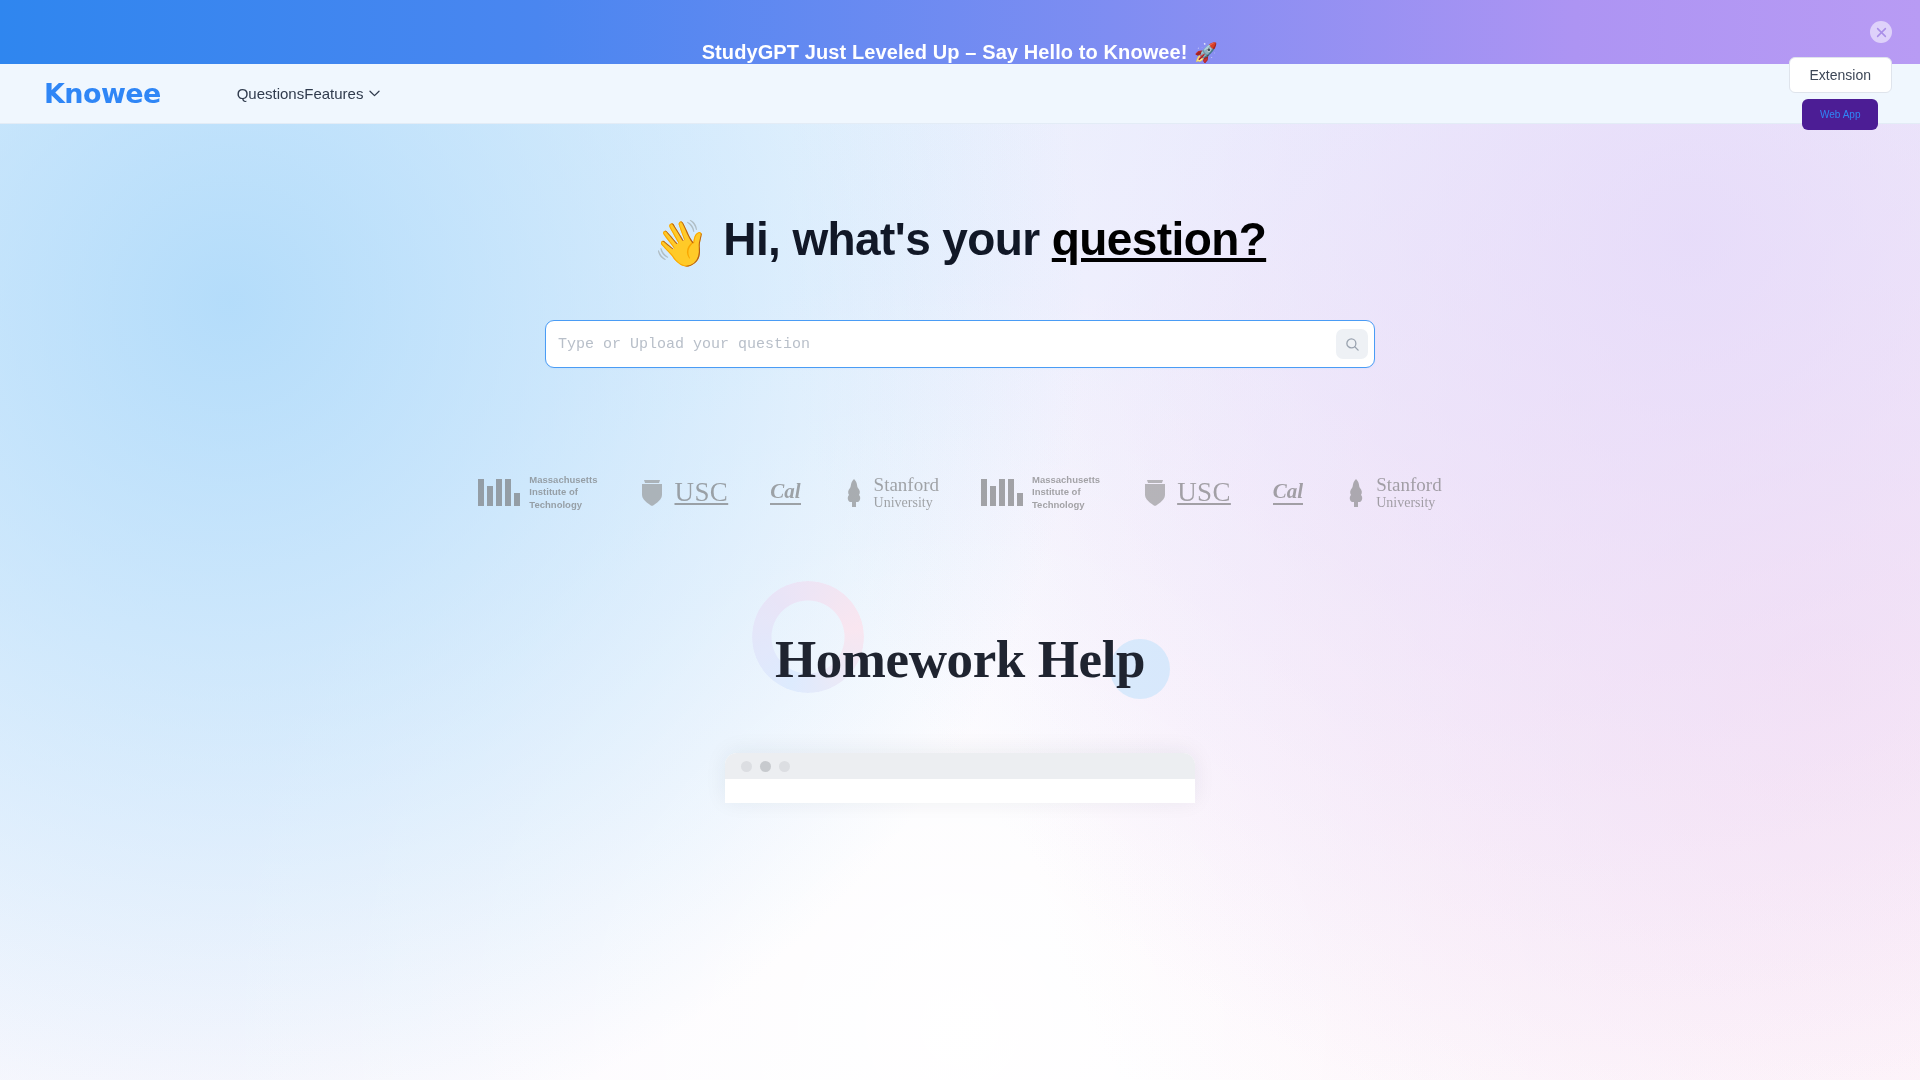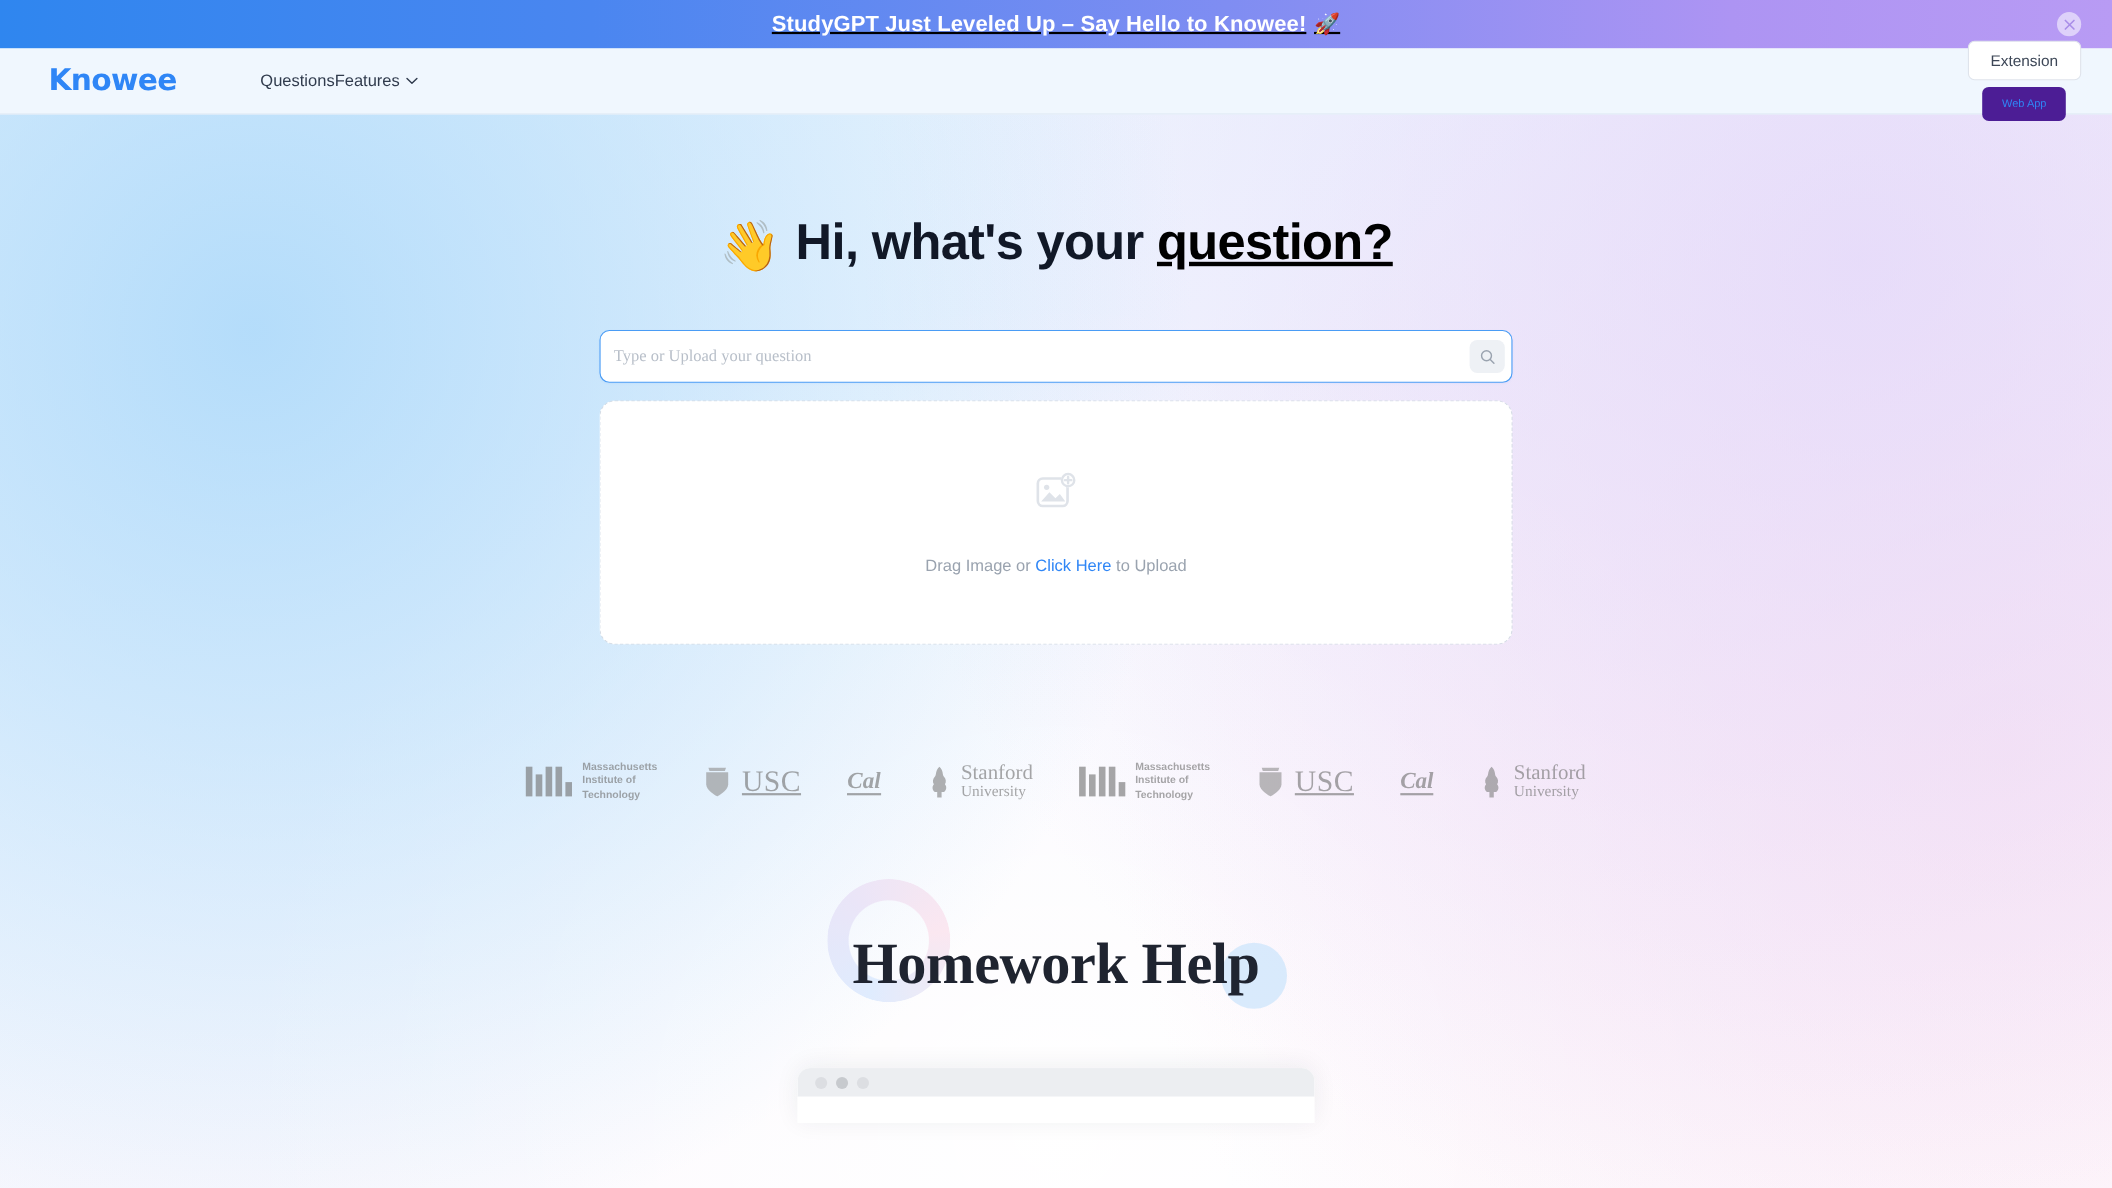--- a/index.html
+++ b/index.html
@@ -17,26 +17,25 @@
       radial-gradient(circle at 12% 28%, rgba(170,216,250,0.85) 0%, rgba(170,216,250,0) 46%),
       radial-gradient(circle at 88% 22%, rgba(226,214,250,0.75) 0%, rgba(226,214,250,0) 48%),
       radial-gradient(circle at 95% 62%, rgba(250,220,238,0.65) 0%, rgba(250,220,238,0) 42%),
       radial-gradient(circle at 50% 95%, rgba(255,255,255,0.95) 0%, rgba(255,255,255,0) 55%),
       linear-gradient(160deg, #e8f4fd 0%, #f2f7fe 38%, #fbf8fd 70%, #ffffff 100%);
   }
 
   
   .banner {
     position: relative;
-    height: 44px;
+    height: 64px;
     background: linear-gradient(90deg, #2f86ef 0%, #4a86f0 28%, #7f8df2 58%, #ad94f3 82%, #b89bf4 100%);
     display: flex;
-    align-items: center;
+    align-items: flex-end;
     justify-content: center;
-    text-decoration: underline;
   }
   .banner-text {
     color: #ffffff;
     font-size: 20px;
     font-weight: bold;
     letter-spacing: 0.1px;
     white-space: nowrap;
   }
   .banner-rocket { font-size: 19px; margin-left: 7px; }
   .banner-close {
@@ -132,21 +131,21 @@
     align-items: center;
     padding: 0 6px 0 6px;
     box-shadow: 0 1px 2px rgba(47,134,246,0.05);
   }
   .search-input {
     flex: 1;
     border: none;
     outline: none;
     font-size: 15px;
     color: #2b3446;
-    font-family: Liberation Serif, serif;
+    font-family: Liberation Mono, monospace;
     padding: 0 6px;
     background: transparent;
   }
   .search-input::placeholder { color: #b8bfc9; }
   .search-btn {
     width: 32px;
     height: 30px;
     border-radius: 7px;
     background: #eef1f5;
     border: none;
@@ -331,35 +330,20 @@
       <input class="search-input" type="text" placeholder="Type or Upload your question" style="">
       <button class="search-btn">
         <svg width="15" height="15" viewBox="0 0 16 16">
           <circle cx="6.8" cy="6.8" r="4.8" fill="none" stroke="#9aa3af" stroke-width="1.4"></circle>
           <path d="M10.4 10.4 L14 14" stroke="#9aa3af" stroke-width="1.4" stroke-linecap="round"></path>
         </svg>
       </button>
     </div>
   </div>
 
-  <div class="upload-card">
-    <div class="upload-icon">
-      <svg width="40" height="40" viewBox="0 0 40 40">
-        <rect x="3.5" y="8" width="27" height="25" rx="4.5" fill="none" stroke="#dfe3e9" stroke-width="2.4"></rect>
-        <circle cx="11.5" cy="16" r="2.4" fill="#dfe3e9"></circle>
-        <path d="M6.5 29 L14 20.5 L19.5 26 L23.5 22 L28.5 29 Z" fill="#dfe3e9"></path>
-        <circle cx="31" cy="9.5" r="6.6" fill="#ffffff"></circle>
-        <circle cx="31" cy="9.5" r="5.6" fill="none" stroke="#dfe3e9" stroke-width="2.2"></circle>
-        <path d="M31 6.6 V12.4 M28.1 9.5 H33.9" stroke="#dfe3e9" stroke-width="2.2" stroke-linecap="round"></path>
-      </svg>
-    </div>
-    <div class="upload-text">
-      <span>Drag Image or </span><span class="upload-link">Click Here</span><span> to Upload</span>
-    </div>
-  </div>
 </div>
 
 <div class="uni-section">
 
   <div class="uni-logos">
 
     <div class="uni">
       <span class="mit-bars">
         <i style="height:27px"></i>
           <i style="height:20px"></i>

